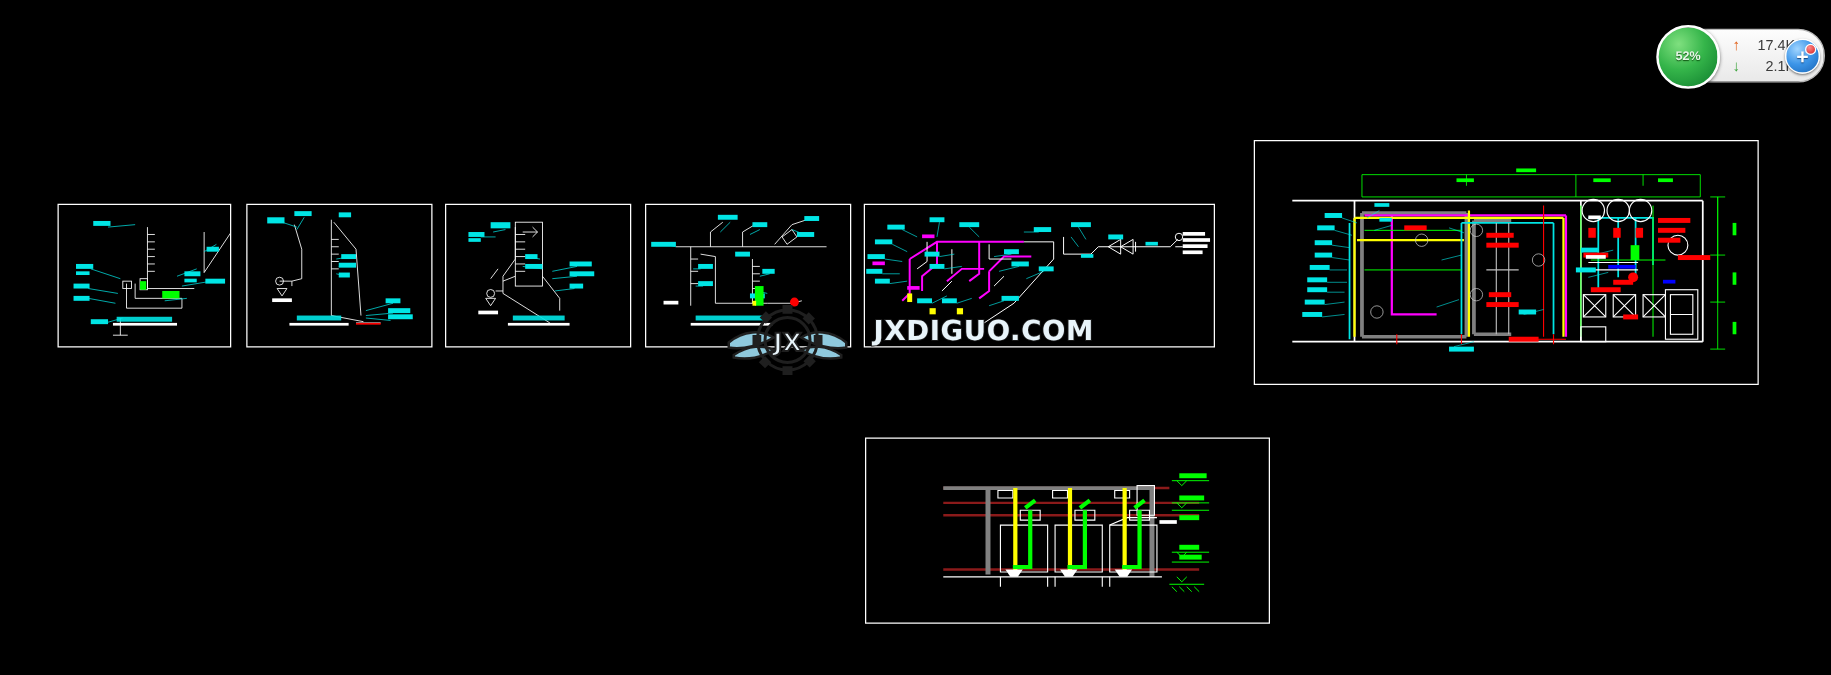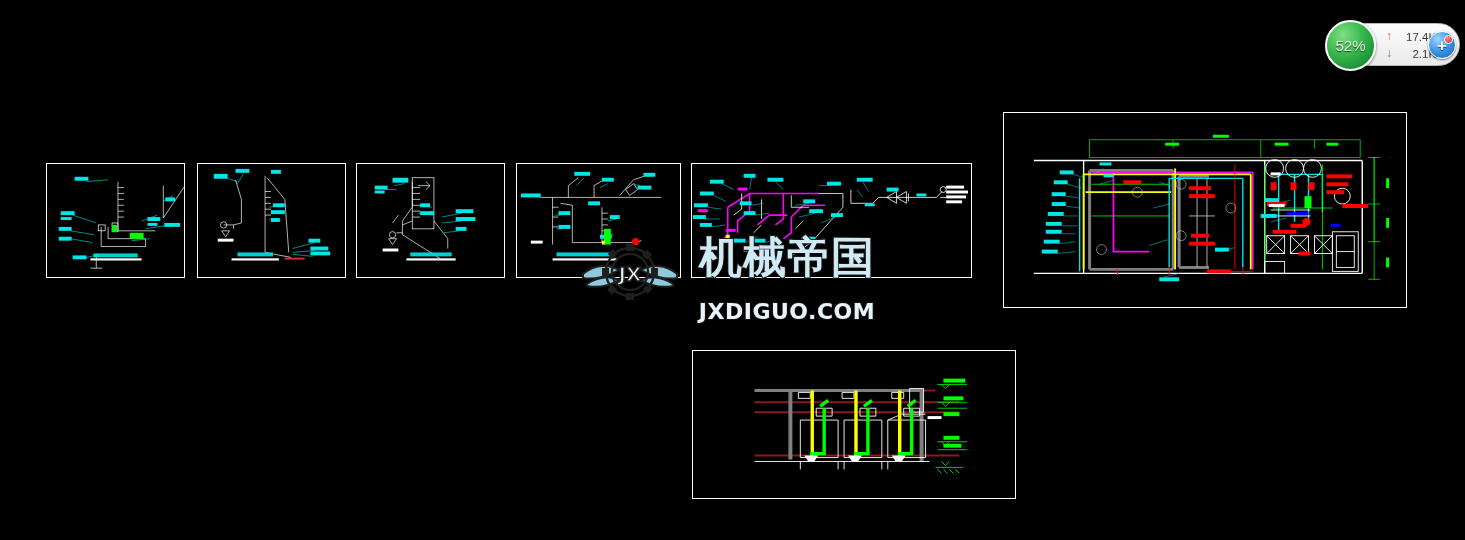--- a/index.html
+++ b/index.html
@@ -75,21 +75,21 @@
   }
   .ns-ball {
     position:absolute; left:-4px; top:-4px;
     width:51px; height:51px; border-radius:50%;
     background:radial-gradient(circle at 34% 28%, #7fe07f 0%, #35b54a 45%, #0c7a2b 100%);
     border:2px solid #ffffff;
     box-shadow:0 1px 3px rgba(0,0,0,.55);
     display:flex; align-items:center; justify-content:center;
   }
   .ns-pct {
-    font-size:15px; font-weight:normal;
+    font-size:10px; font-weight:bold;
     color:#e9f7ea;
     text-shadow:0 1px 1px rgba(0,60,0,.85);
     font-family:"Liberation Sans", sans-serif;
   }
   .ns-rows {
     position:absolute; left:54px; top:4px;
     width:64px;
     display:flex; flex-direction:column; justify-content:center;
   }
   .ns-row { display:flex; align-items:center; height:17px; }
@@ -697,21 +697,20 @@
           <rect x="34" y="48" width="7" height="7" transform="rotate(45 37 51)"></rect>
           <rect x="69" y="48" width="7" height="7" transform="rotate(-45 72 51)"></rect>
         </g>
 
         <g fill="#e8f4fa" stroke="#1f1f1f" stroke-width="1.6" font-family="DejaVu Sans, sans-serif" font-size="20" font-weight="bold">
           <text x="55" y="43" text-anchor="middle">JX</text>
         </g>
       </svg>
     </div>
     <div class="wm-text">
-      <div class="wm-cn">机械帝国</div>
       <div class="wm-en">JXDIGUO.COM</div>
     </div>
   </div>
 
   <div class="netspeed">
     <div class="ns-ball">
       <span class="ns-pct">52%</span>
     </div>
     <div class="ns-rows">
       <div class="ns-row">

